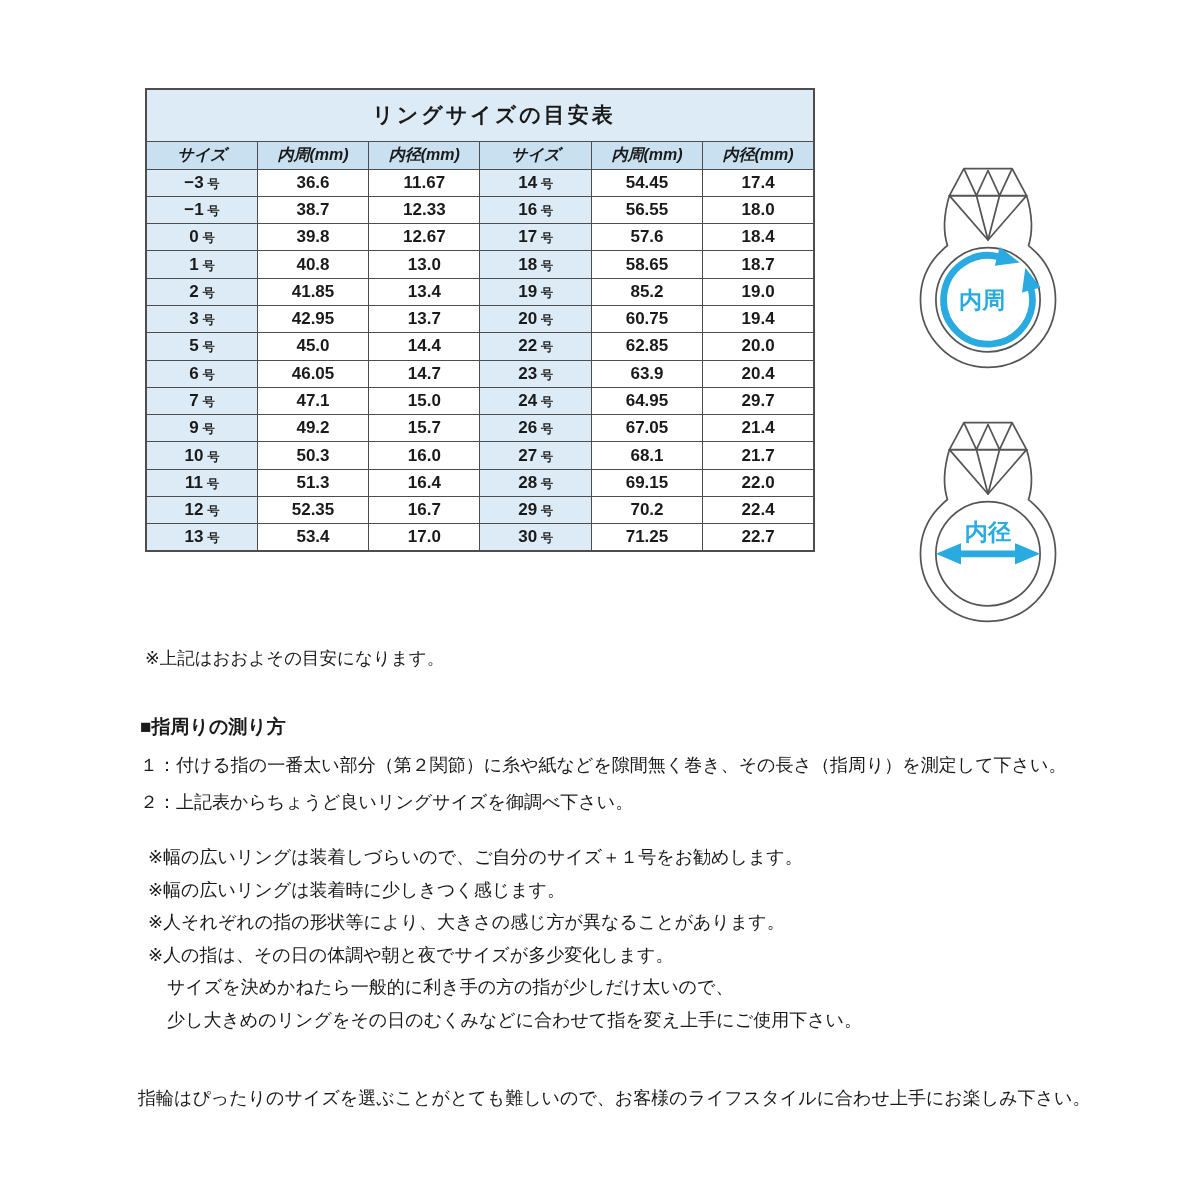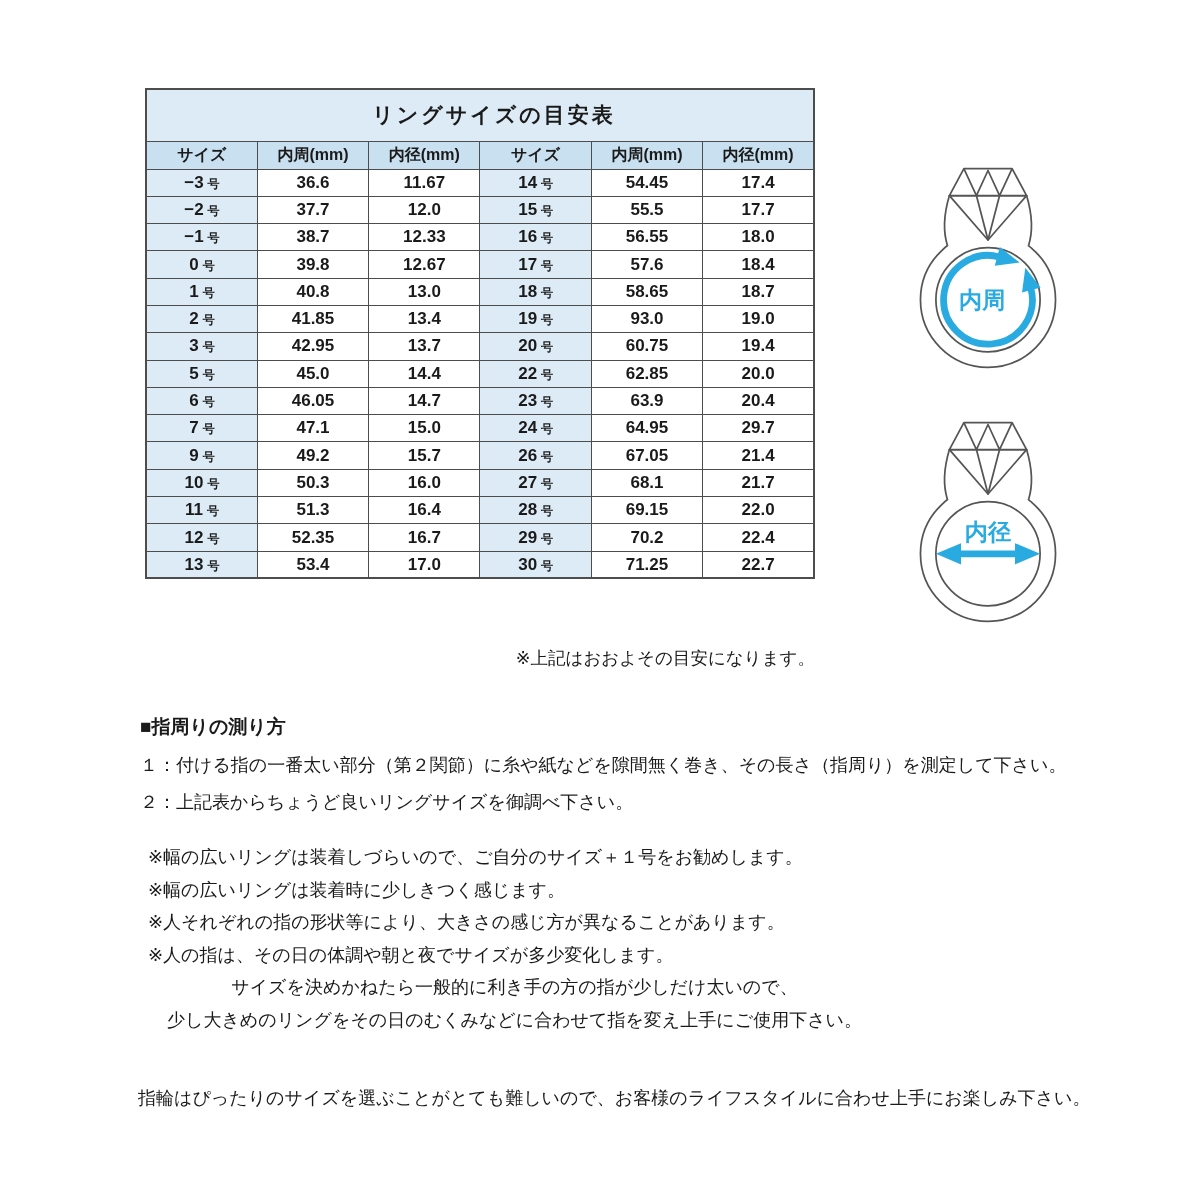--- a/index.html
+++ b/index.html
@@ -28,51 +28,51 @@
     border:1px solid var(--border);
     text-align:center;vertical-align:middle;
     white-space:nowrap;overflow:hidden;
   }
   .title-cell{
     background:var(--title-bg);
     font-size:21px;font-weight:bold;height:52px;letter-spacing:3px;padding-left:28px;
   }
   table.size-table thead th{
     background:var(--header-bg);
-    font-size:16px;font-weight:bold;height:28px;
+    font-size:16px;font-weight:bold;height:28px;font-style:italic;
   }
   table.size-table tbody td{
     height:27.3px;font-size:17px;font-weight:bold;background:#ffffff;
   }
   table.size-table tbody td.size-cell{background:var(--title-bg);text-align:center;}
   .size-cell .unit{font-size:12px;margin-left:4px;}
   
   .table-note{
     position:absolute;left:145px;top:646px;width:670px;
-    text-align:right;font-size:17.5px;font-weight:500;
+    text-align:left;font-size:17.5px;font-weight:500;
   }
   
   .ring-diagram{position:absolute;left:906px;width:164px;height:216px;}
   .ring-diagram.first{top:158px;}
   .ring-diagram.second{top:412px;}
   .ring-svg{width:164px;height:216px;display:block;}
   .ring-svg .outline-stroke{stroke:var(--outline);stroke-width:1.8;}
   .ring-svg .accent-fill{fill:var(--accent);}
   .ring-svg .accent-stroke{stroke:var(--accent);}
   .ring-svg text{
     font-family:"Liberation Sans","DejaVu Sans",sans-serif;
     font-size:24px;font-weight:bold;fill:var(--accent);text-anchor:middle;
   }
   
   .howto-heading{position:absolute;left:140px;top:714px;font-size:19px;font-weight:bold;}
   .howto-step1{position:absolute;left:140px;top:753px;font-size:18px;}
   .howto-step2{position:absolute;left:140px;top:790px;font-size:18px;}
   .notes-block{position:absolute;left:140px;top:845px;font-size:18px;}
   .notes-block .note-line{height:32.5px;line-height:24px;margin-left:8px;}
-  .notes-block .note-line.indent{padding-left:19px;text-align:center;}
+  .notes-block .note-line.indent{padding-left:19px;}
   .footer-line{position:absolute;left:138px;top:1086px;font-size:18px;}
 </style>
 </head>
 <body>
 
 <div class="size-table-wrap">
   <table class="size-table">
     <thead>
       <tr>
         <td class="title-cell" colspan="6">リングサイズの目安表</td>
@@ -89,28 +89,20 @@
     <tbody>
         <tr>
           <td class="size-cell"><span>−3</span><span class="unit">号</span></td>
           <td>36.6</td>
           <td>11.67</td>
           <td class="size-cell"><span>14</span><span class="unit">号</span></td>
           <td>54.45</td>
           <td>17.4</td>
         </tr>
         <tr>
-          <td class="size-cell"><span>−2</span><span class="unit">号</span></td>
-          <td>37.7</td>
-          <td>12.0</td>
-          <td class="size-cell"><span>15</span><span class="unit">号</span></td>
-          <td>55.5</td>
-          <td>17.7</td>
-        </tr>
-        <tr>
           <td class="size-cell"><span>−1</span><span class="unit">号</span></td>
           <td>38.7</td>
           <td>12.33</td>
           <td class="size-cell"><span>16</span><span class="unit">号</span></td>
           <td>56.55</td>
           <td>18.0</td>
         </tr>
         <tr>
           <td class="size-cell"><span>0</span><span class="unit">号</span></td>
           <td>39.8</td>
@@ -125,21 +117,21 @@
           <td>13.0</td>
           <td class="size-cell"><span>18</span><span class="unit">号</span></td>
           <td>58.65</td>
           <td>18.7</td>
         </tr>
         <tr>
           <td class="size-cell"><span>2</span><span class="unit">号</span></td>
           <td>41.85</td>
           <td>13.4</td>
           <td class="size-cell"><span>19</span><span class="unit">号</span></td>
-          <td>93.0</td>
+          <td>85.2</td>
           <td>19.0</td>
         </tr>
         <tr>
           <td class="size-cell"><span>3</span><span class="unit">号</span></td>
           <td>42.95</td>
           <td>13.7</td>
           <td class="size-cell"><span>20</span><span class="unit">号</span></td>
           <td>60.75</td>
           <td>19.4</td>
         </tr>

